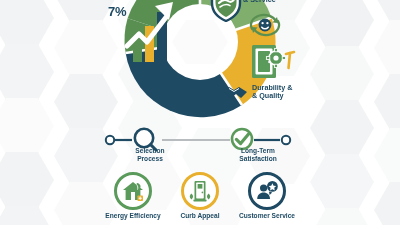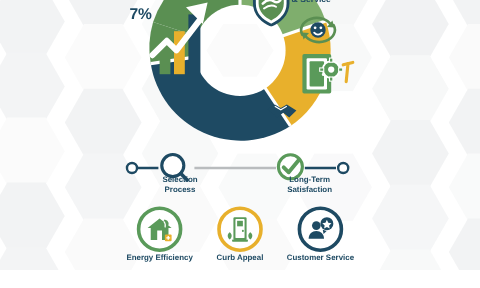--- a/index.html
+++ b/index.html
@@ -279,20 +279,22 @@
       <line x1="40" y1="9" x2="38.5" y2="24"></line>
     </g>
   </svg>
 
   <svg class="float-icon" id="icon-handshake" viewBox="0 0 26 20">
     <path d="M1 9 L7 5 L12 8 L17 5 L25 10 L19 16 L14 12 L9 16 Z" fill="#1e4a63"></path>
     <path d="M7 6.5 L12 9.5 L17 6.5" stroke="#ffffff" stroke-width="1" fill="none"></path>
   </svg>
 
   <div class="ring-label" id="label-quality-service">&amp; Service</div>
+  <div class="ring-label" id="label-durability">Durability &amp;
+&amp; Quality</div>
 
   <svg id="timeline" viewBox="0 0 192 40">
 
     <circle cx="6" cy="14" r="4.2" fill="#ffffff" stroke="#1e4a63" stroke-width="2"></circle>
     <line x1="10" y1="14" x2="28" y2="14" stroke="#1e4a63" stroke-width="2.2"></line>
 
     <g>
       <circle cx="40" cy="12" r="9.2" fill="#ffffff" stroke="#1e4a63" stroke-width="2.6"></circle>
       <line x1="46.6" y1="18.6" x2="52" y2="24" stroke="#1e4a63" stroke-width="3" stroke-linecap="round"></line>
     </g>

